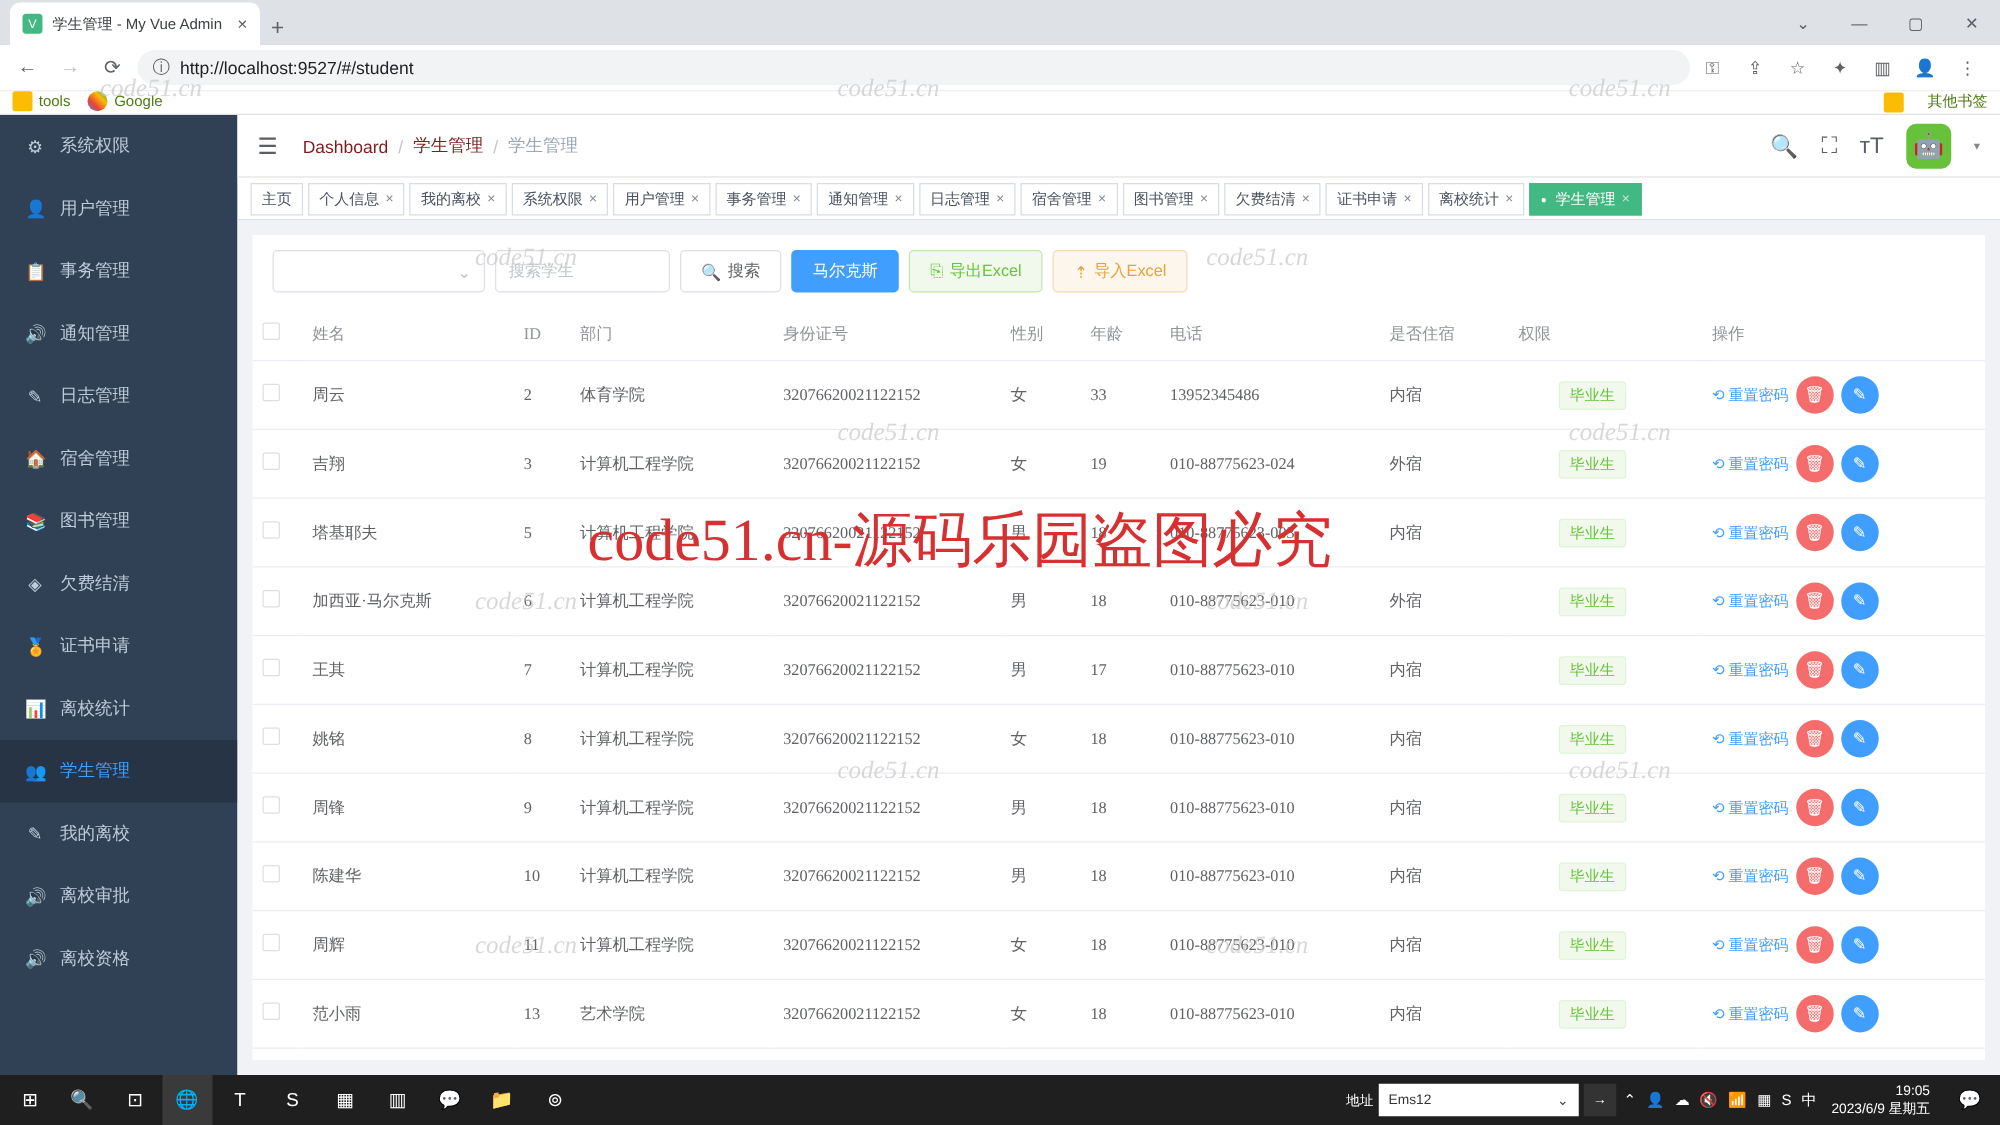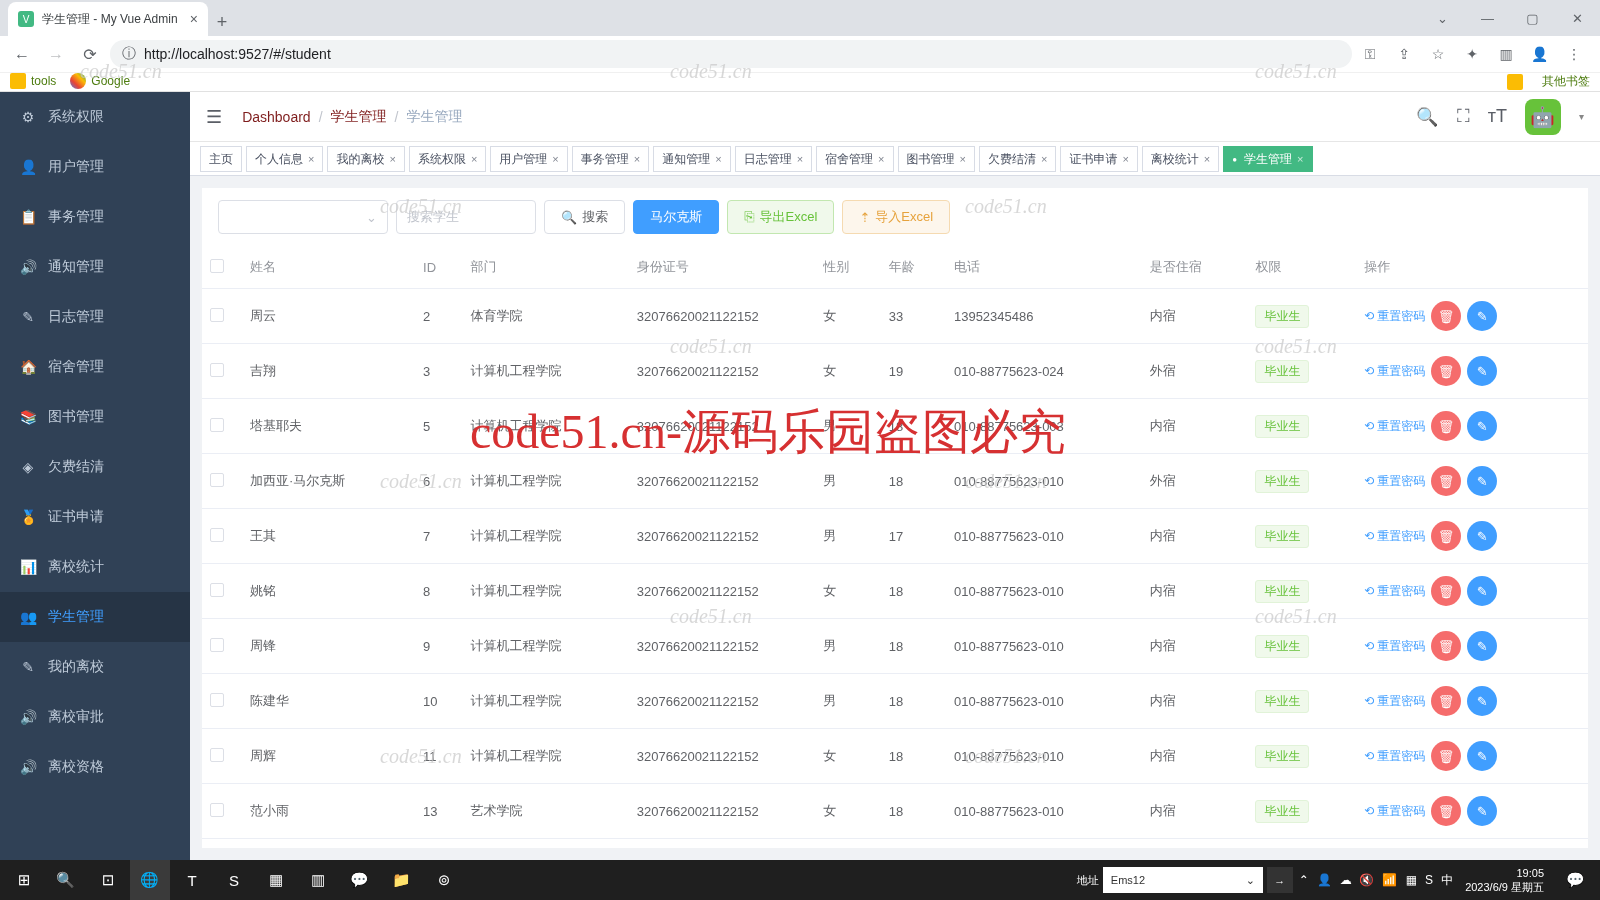--- a/index.html
+++ b/index.html
@@ -44,28 +44,28 @@
 .tag.active { background: #42b983; color: #fff; border-color: #42b983; }
 .tag.active::before { content: "●"; font-size: 8px; margin-right: 2px; }
 .tag-close { font-size: 11px; opacity: 0.7; }
 .toolbar { padding: 12px 16px; display: flex; gap: 8px; background: #fff; margin: 12px 12px 0; }
 .select-box { width: 170px; height: 34px; border: 1px solid #dcdfe6; border-radius: 4px; display: flex; align-items: center; padding: 0 10px; color: #c0c4cc; justify-content: flex-end; cursor: pointer; }
 .search-input { width: 140px; height: 34px; border: 1px solid #dcdfe6; border-radius: 4px; padding: 0 10px; color: #c0c4cc; display: flex; align-items: center; text-align: center; }
 .btn { height: 34px; padding: 0 16px; border-radius: 4px; display: flex; align-items: center; gap: 5px; cursor: pointer; font-size: 13px; border: 1px solid #dcdfe6; background: #fff; color: #606266; }
 .btn-primary { background: #409eff; color: #fff; border-color: #409eff; }
 .btn-success-plain { background: #f0f9eb; color: #67c23a; border-color: #c2e7b0; }
 .btn-warning-plain { background: #fdf6ec; color: #e6a23c; border-color: #f5dab1; }
-.table-wrap { margin: 0 12px 12px; background: #fff; overflow: auto; flex: 1; }
+.table-wrap { margin: 0 12px 12px; background: #fff; overflow: auto; flex: 1; font-family: Liberation Serif, serif; }
 table { width: 100%; border-collapse: collapse; }
 th, td { padding: 12px 8px; text-align: left; border-bottom: 1px solid #ebeef5; font-size: 13px; }
 th { color: #909399; font-weight: 500; background: #fff; }
 td { color: #606266; }
 .checkbox { width: 14px; height: 14px; border: 1px solid #dcdfe6; border-radius: 2px; display: inline-block; }
 .badge { display: inline-block; padding: 2px 8px; border-radius: 3px; font-size: 12px; }
-.badge-grad { background: #f0f9eb; color: #67c23a; border: 1px solid #e1f3d8; }
+.badge-grad { background: #f0f9eb; color: #67c23a; border: 1px solid #e1f3d8; margin-left: 32px; }
 .link-reset { color: #409eff; font-size: 12px; cursor: pointer; display: inline-flex; align-items: center; gap: 3px; }
 .action-cell { display: flex; align-items: center; gap: 6px; }
 .circ-btn { width: 30px; height: 30px; border-radius: 50%; display: flex; align-items: center; justify-content: center; color: #fff; cursor: pointer; font-size: 13px; }
 .circ-red { background: #f56c6c; }
 .circ-blue { background: #409eff; }
 .watermark { position: absolute; color: #c8c8c8; font-size: 20px; pointer-events: none; opacity: 0.7; font-style: italic; font-family: Georgia, serif; }
 .watermark-big { position: absolute; top: 400px; left: 470px; font-size: 48px; color: #d63031; font-weight: 500; pointer-events: none; z-index: 50; font-family: Liberation Serif, serif; }
 .taskbar { height: 40px; background: #1f1f1f; display: flex; align-items: center; color: #fff; font-size: 11px; position: fixed; bottom: 0; left: 0; right: 0; }
 .tb-left { display: flex; align-items: center; gap: 2px; padding-left: 4px; }
 .tb-icon { width: 40px; height: 40px; display: flex; align-items: center; justify-content: center; font-size: 15px; cursor: pointer; }

